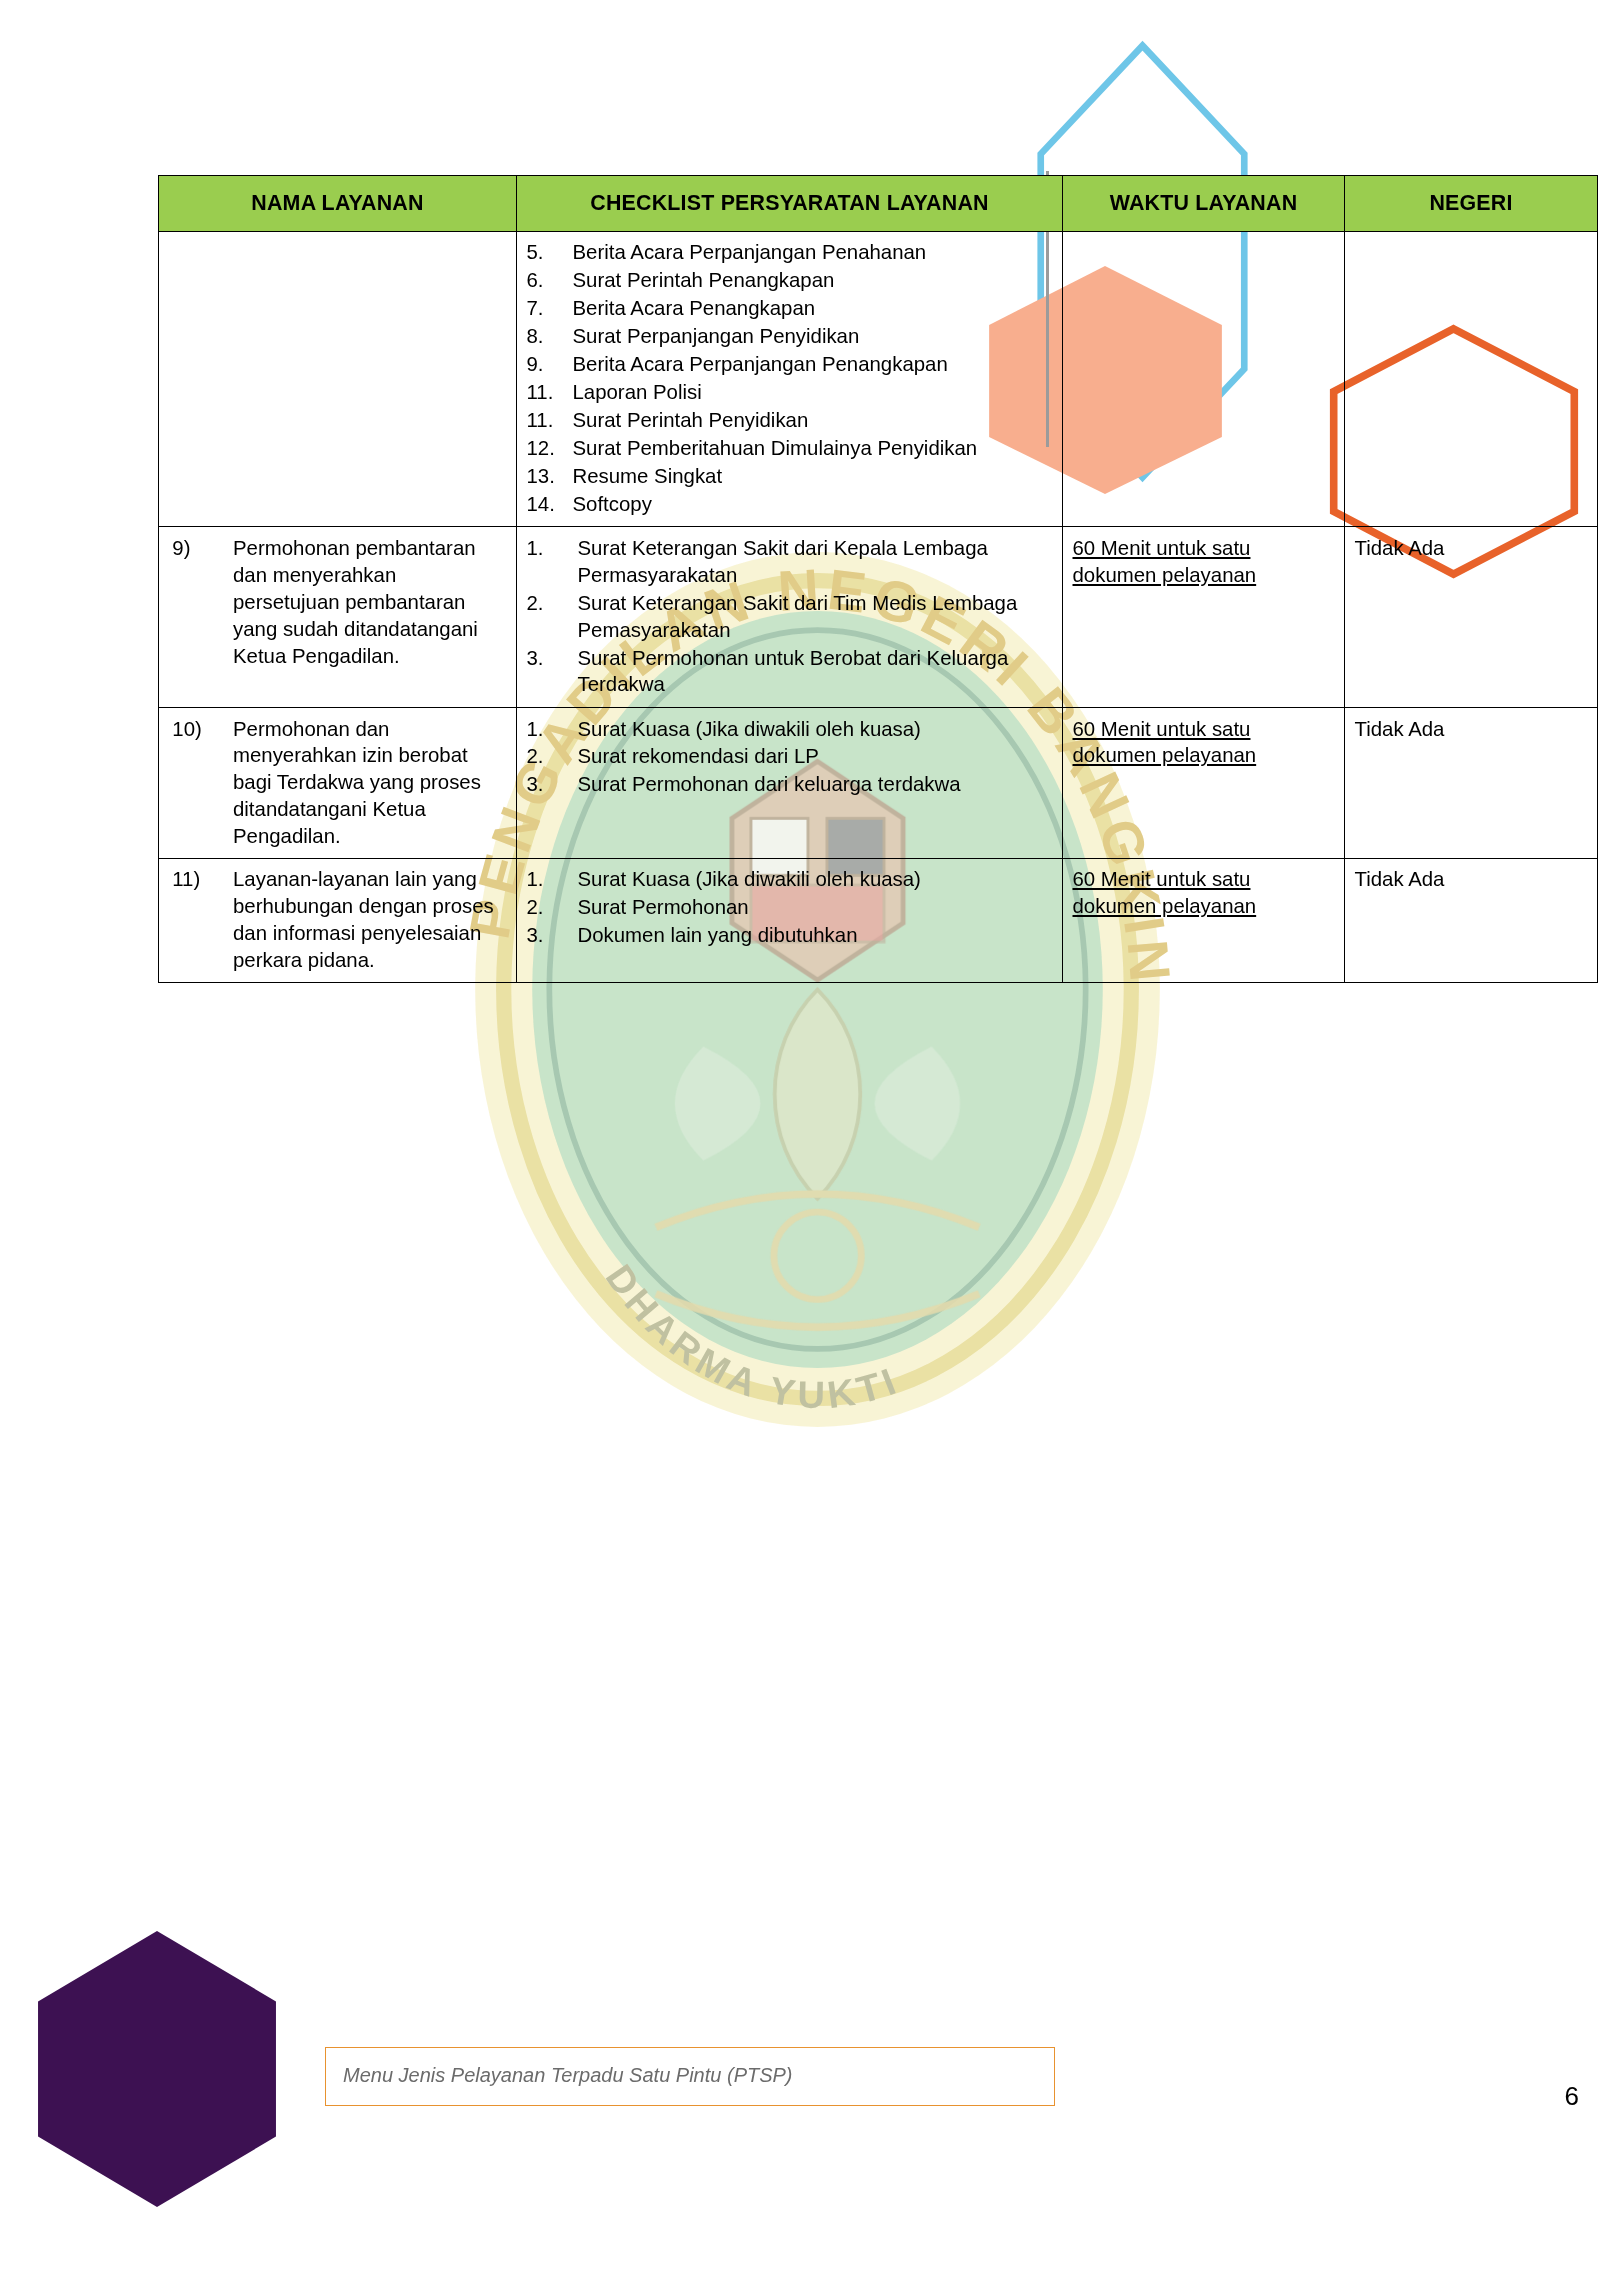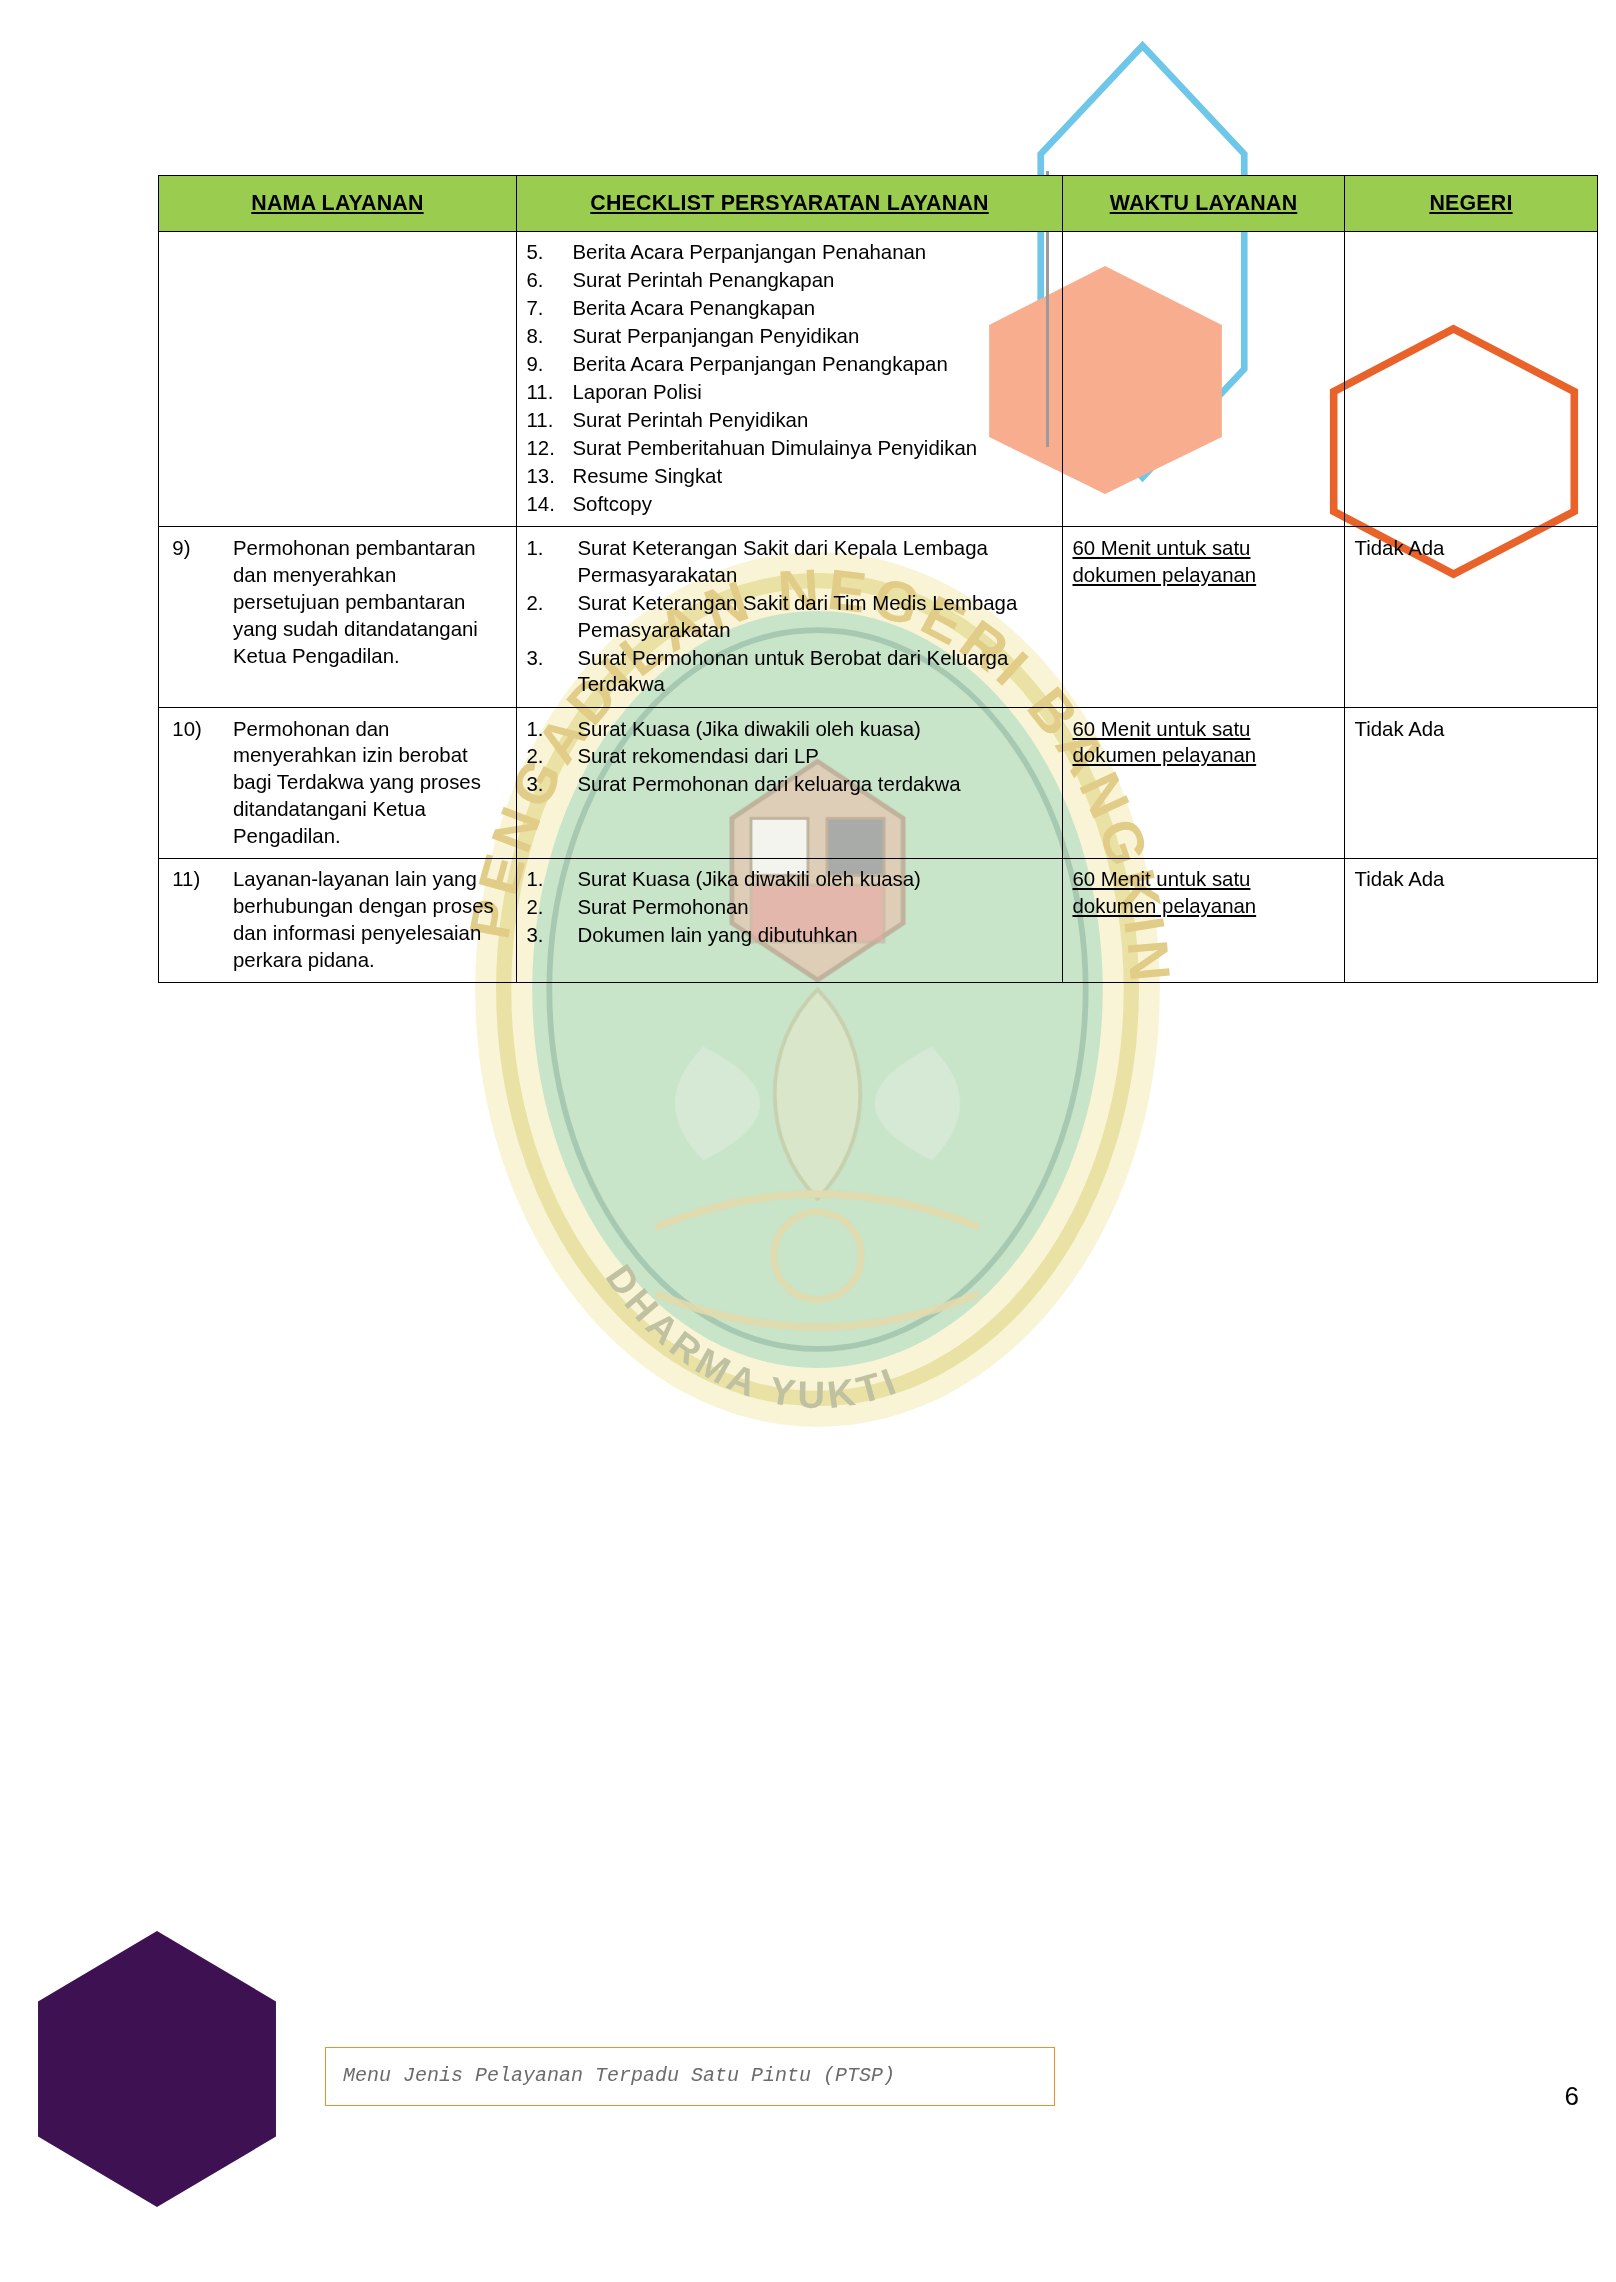--- a/index.html
+++ b/index.html
@@ -90,21 +90,20 @@
     background: transparent;
   }
   table.svc thead th {
     background: #9ACD4F;
     text-align: center;
     vertical-align: middle;
     font-weight: bold;
     font-size: 21.4px;
     padding: 13.3px 5.7px;
     letter-spacing: 0.2px;
-    text-decoration: underline;
   }
   col.c1 { width: 358px; }
   col.c2 { width: 546px; }
   col.c3 { width: 282px; }
   col.c4 { width: 253px; }
 
   
   .namecell {
     position: relative;
     padding-left: 74px !important;
@@ -155,21 +154,21 @@
   .footer-box {
     position: absolute;
     left: 325px;
     top: 2047px;
     width: 730px;
     border: 1.9px solid #E8922F;
     padding: 13.3px 17px 15px 17px;
     box-sizing: border-box;
   }
   .footer-box div {
-    font-family: Liberation Mono, monospace;
+    font-family: Liberation Sans, sans-serif;
     font-style: italic;
     font-size: 20px;
     line-height: 1.45;
     color: #6b6b6b;
   }
   .page-no {
     position: absolute;
     right: 38px;
     top: 2081px;
     font-size: 26px;

